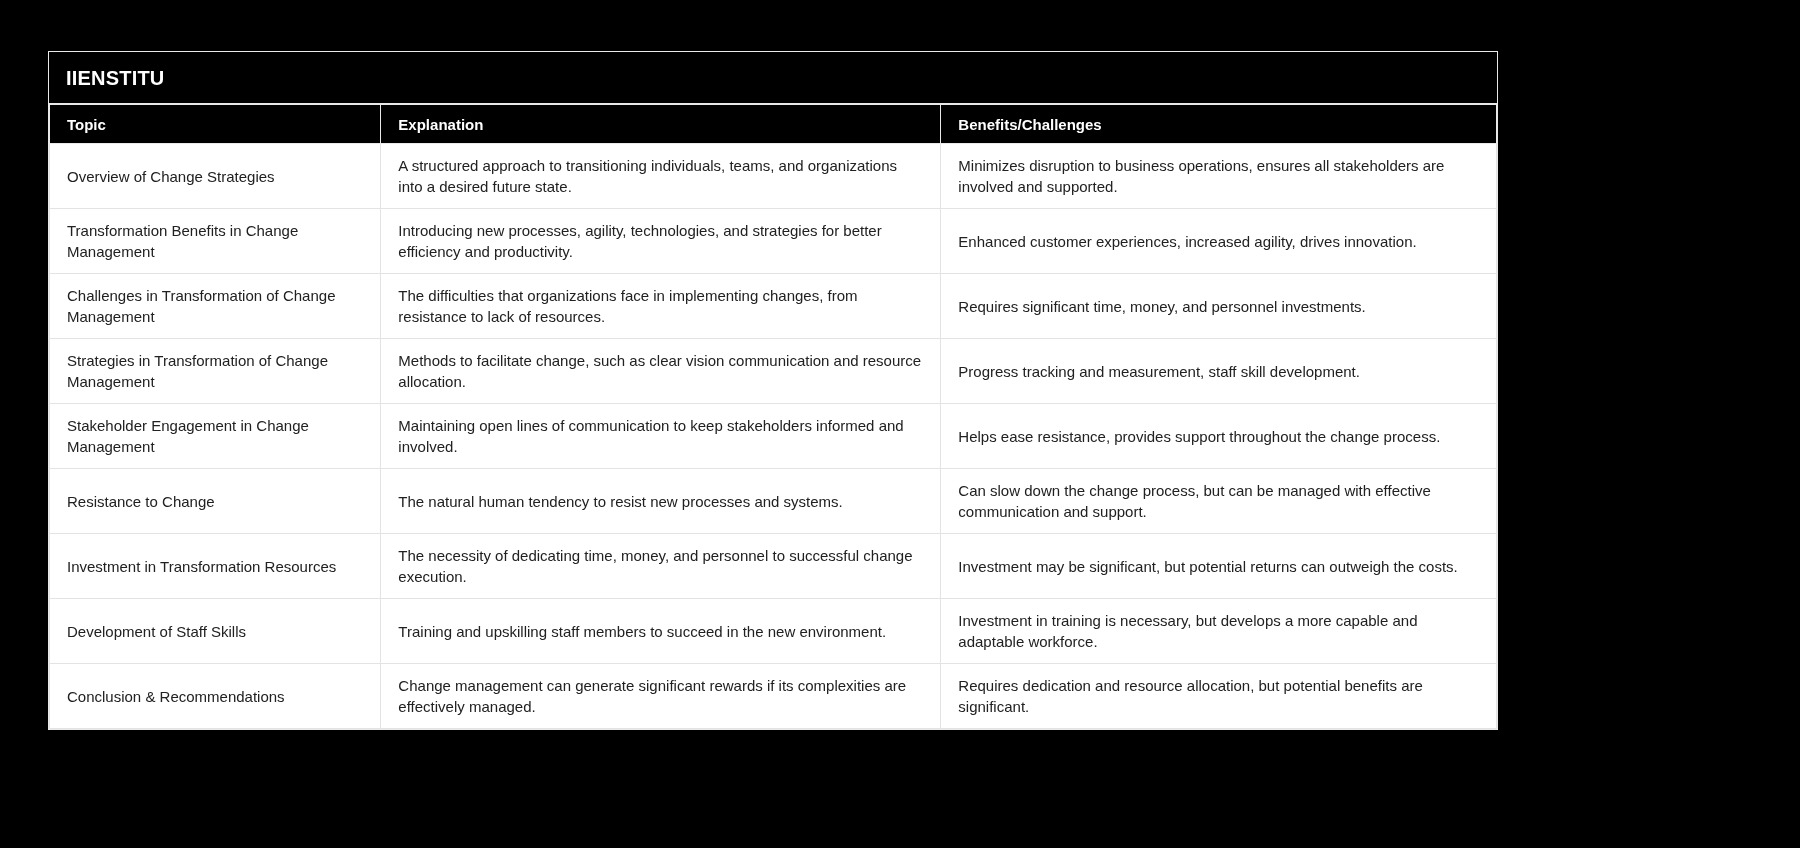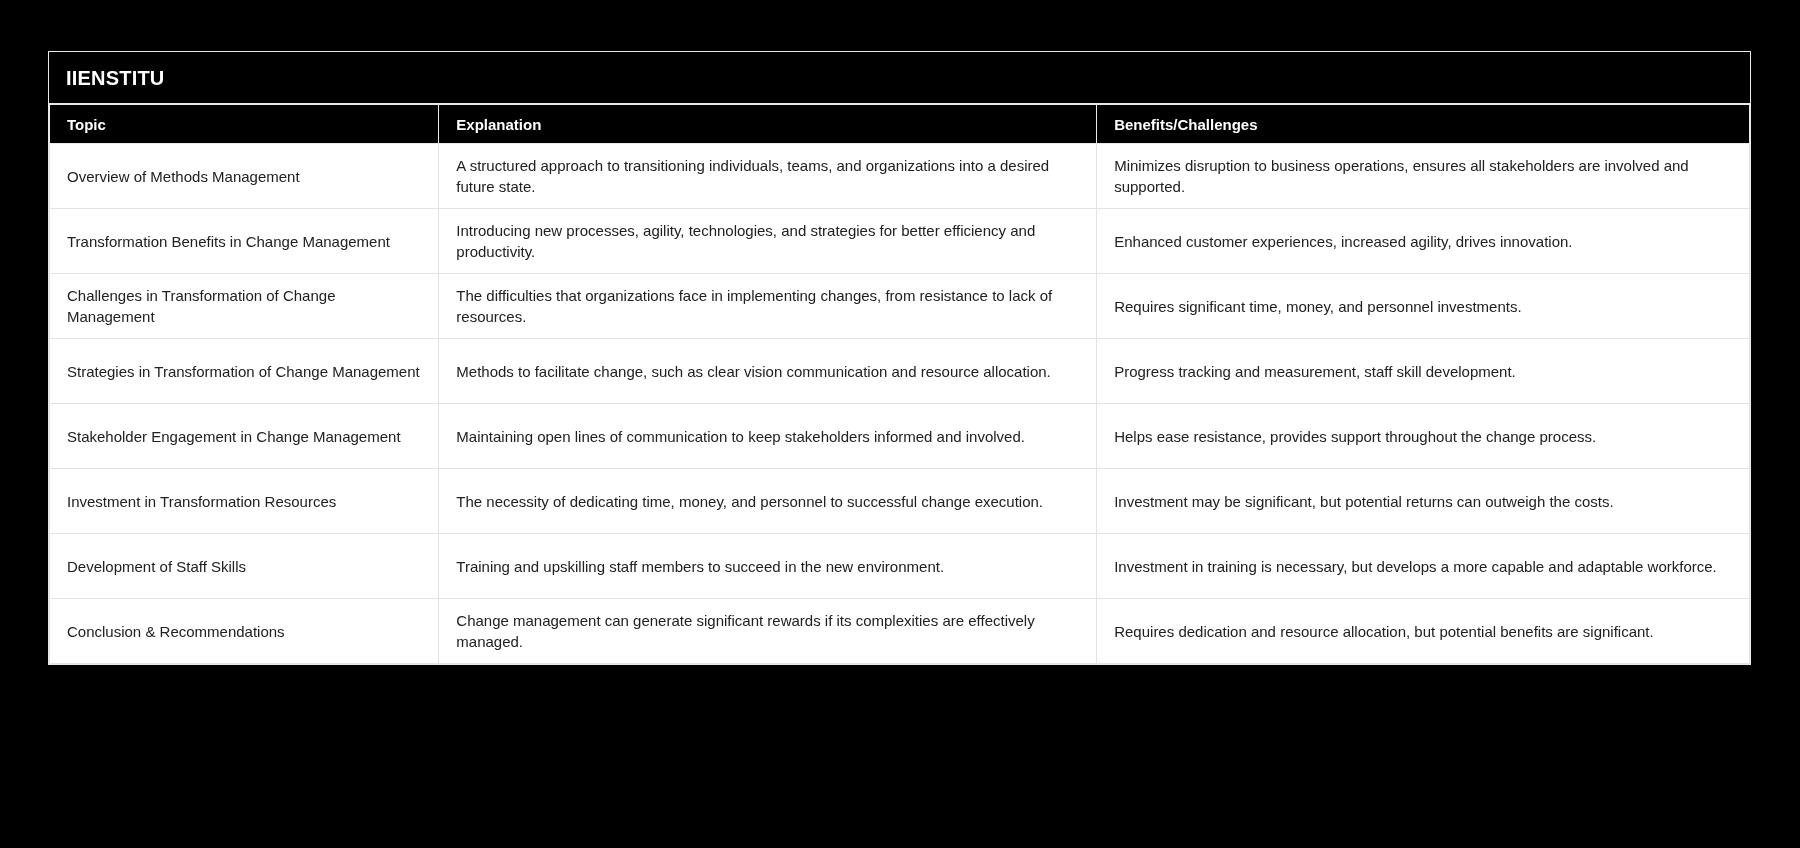--- a/index.html
+++ b/index.html
@@ -5,21 +5,21 @@
   * { margin: 0; padding: 0; box-sizing: border-box; }
   html, body {
     width: 1800px; height: 848px;
     background: #000000;
     font-family: "Liberation Sans", "DejaVu Sans", sans-serif;
     overflow: hidden;
   }
   .card {
     position: absolute;
     left: 48px; top: 51px;
-    width: 1703px;
+    width: 1450px;
     background: #000000;
     border: 1px solid #e9e9e9;
   }
   .card-title {
     height: 52px;
     line-height: 52px;
     padding: 0 17px;
     background: #000000;
     color: #ffffff;
     font-size: 20px;
@@ -72,21 +72,21 @@
     </colgroup>
     <thead>
       <tr>
         <th>Topic</th>
         <th>Explanation</th>
         <th>Benefits/Challenges</th>
       </tr>
     </thead>
     <tbody>
       <tr>
-        <td>Overview of Methods Management</td>
+        <td>Overview of Change Strategies</td>
         <td>A structured approach to transitioning individuals, teams, and organizations into a desired future state.</td>
         <td>Minimizes disruption to business operations, ensures all stakeholders are involved and supported.</td>
       </tr>
       <tr>
         <td>Transformation Benefits in Change Management</td>
         <td>Introducing new processes, agility, technologies, and strategies for better efficiency and productivity.</td>
         <td>Enhanced customer experiences, increased agility, drives innovation.</td>
       </tr>
       <tr>
         <td>Challenges in Transformation of Change Management</td>
@@ -97,20 +97,25 @@
         <td>Strategies in Transformation of Change Management</td>
         <td>Methods to facilitate change, such as clear vision communication and resource allocation.</td>
         <td>Progress tracking and measurement, staff skill development.</td>
       </tr>
       <tr>
         <td>Stakeholder Engagement in Change Management</td>
         <td>Maintaining open lines of communication to keep stakeholders informed and involved.</td>
         <td>Helps ease resistance, provides support throughout the change process.</td>
       </tr>
       <tr>
+        <td>Resistance to Change</td>
+        <td>The natural human tendency to resist new processes and systems.</td>
+        <td>Can slow down the change process, but can be managed with effective communication and support.</td>
+      </tr>
+      <tr>
         <td>Investment in Transformation Resources</td>
         <td>The necessity of dedicating time, money, and personnel to successful change execution.</td>
         <td>Investment may be significant, but potential returns can outweigh the costs.</td>
       </tr>
       <tr>
         <td>Development of Staff Skills</td>
         <td>Training and upskilling staff members to succeed in the new environment.</td>
         <td>Investment in training is necessary, but develops a more capable and adaptable workforce.</td>
       </tr>
       <tr>

